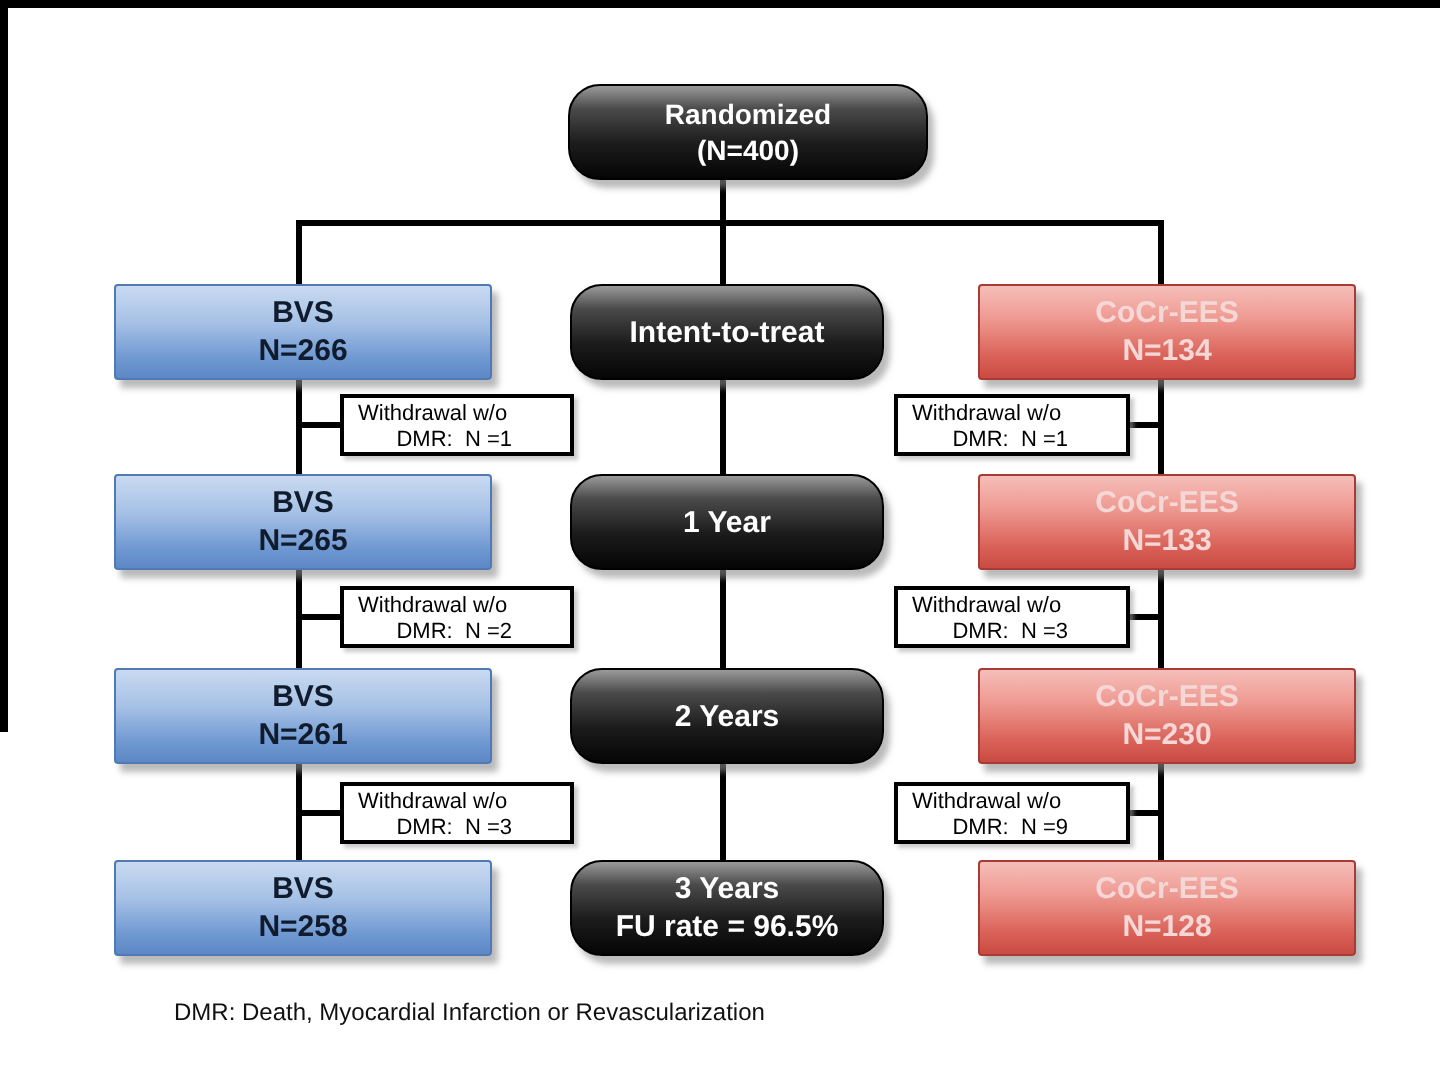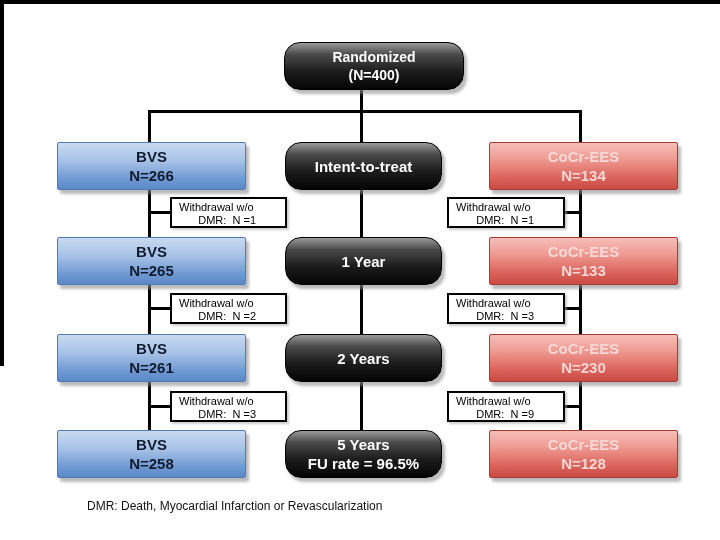--- a/index.html
+++ b/index.html
@@ -159,21 +159,21 @@
   <div class="wd right-side" style="left:447px;top:391px;">
     <div class="wd1">Withdrawal w/o</div>
     <div class="wd2">DMR:  N =9</div>
   </div>
 
   <div class="box blue" style="left:57px;top:430px;">
     <span>BVS</span>
     <span>N=258</span>
   </div>
   <div class="box dark" style="left:285px;top:430px;">
-    <span>5 Years</span>
+    <span>3 Years</span>
     <span>FU rate = 96.5%</span>
   </div>
   <div class="box red" style="left:489px;top:430px;">
     <span>CoCr-EES</span>
     <span>N=128</span>
   </div>
 
   <div class="footnote">DMR: Death, Myocardial Infarction or Revascularization</div>
 
 </div>

